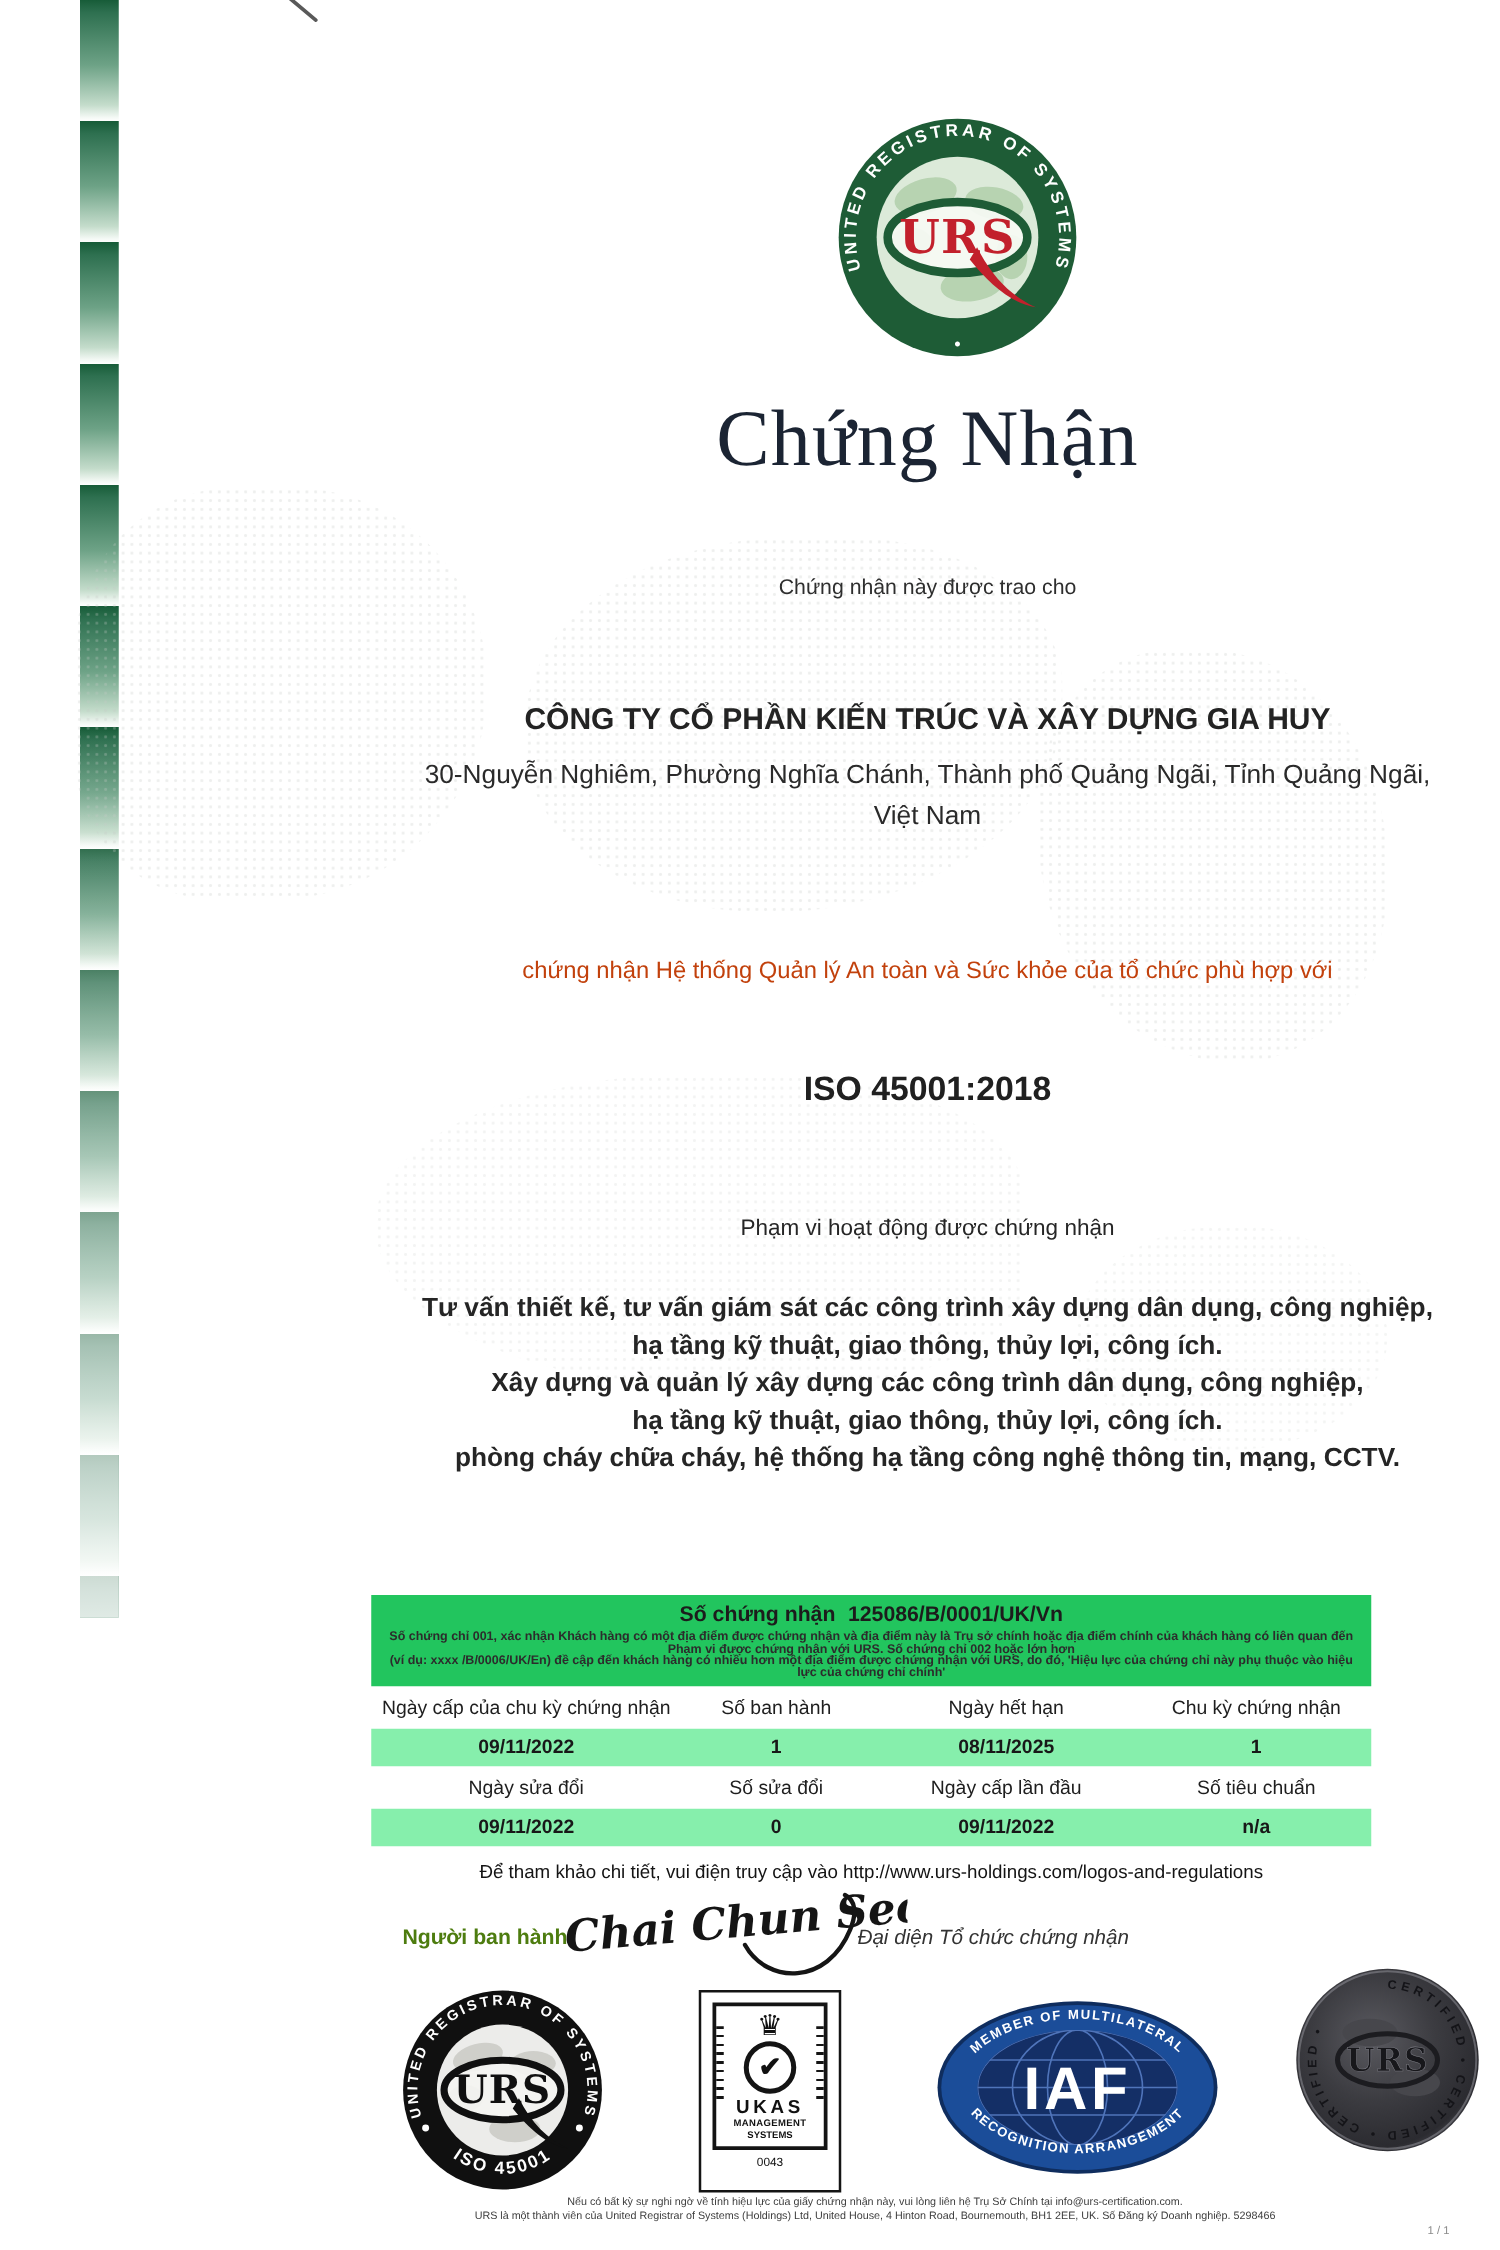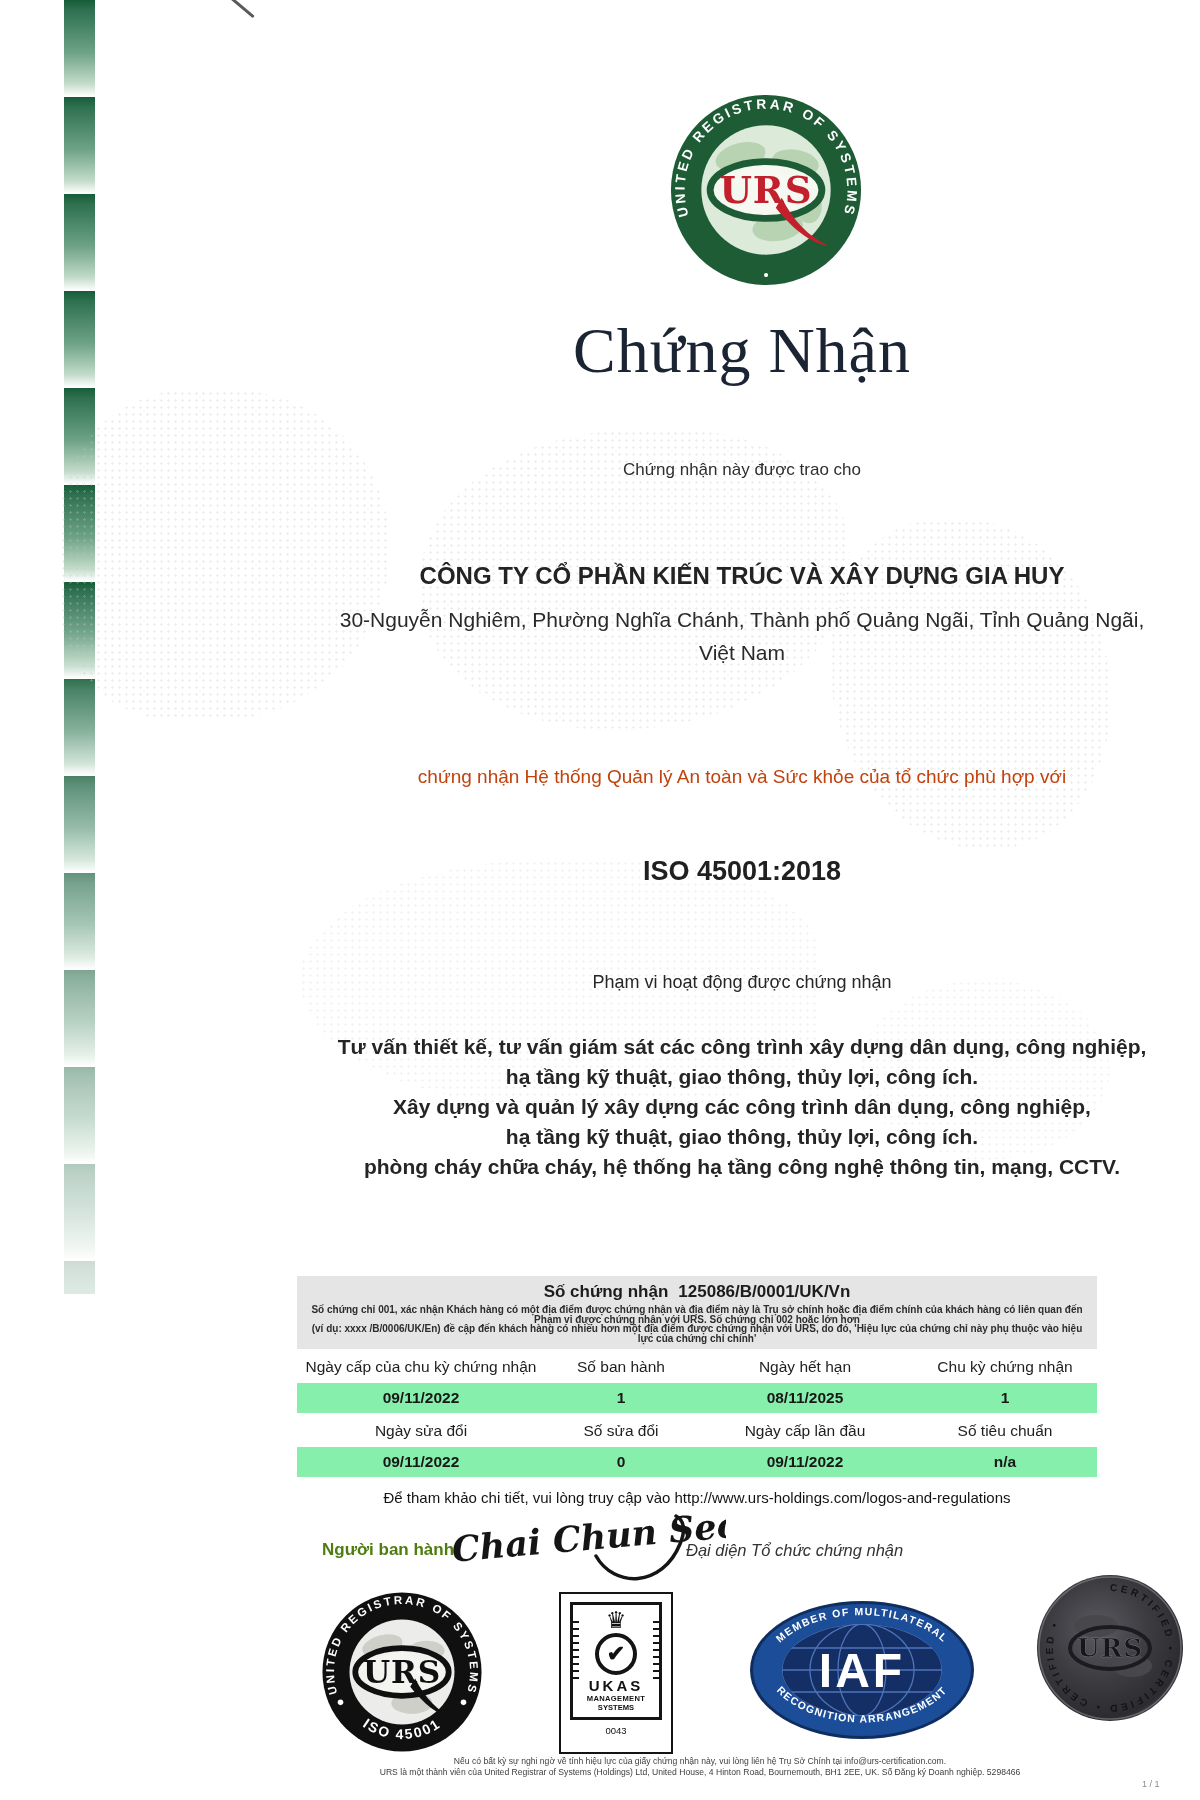--- a/index.html
+++ b/index.html
@@ -34,21 +34,21 @@
   .company{top:538px;font-size:24px;font-weight:700;color:#232323;margin-top:24px;}
   .addr1{top:608px;font-size:21px;color:#2a2a2a;}
   .addr2{top:641px;font-size:21px;color:#2a2a2a;}
   .statement{top:766px;font-size:19px;color:#c2410c;}
   .standard{top:856px;font-size:27px;font-weight:700;color:#202020;}
   .scope-head{top:972px;font-size:18px;color:#262626;}
   .scope{top:1032px;font-size:21px;font-weight:700;line-height:30px;color:#252525;}
 
   
   .cert-block{left:297px;top:1276px;width:800px;}
-  .band{background:#e5e5e5;padding:6px 8px 6px;}
+  .band{background:#22c55e;padding:6px 8px 6px;}
   .band-head{text-align:center;font-size:17px;color:#1c1c1c;}
   .band-label{font-weight:600;}
   .band-number{font-weight:700;margin-left:10px;}
   .band-note{text-align:center;font-size:10px;line-height:9.6px;color:#2c2c2c;font-weight:600;}
   .band-note.first{margin-top:3px;}
   .trow{display:flex;text-align:center;}
   .trow .c1{width:31%;}.trow .c2{width:19%;}.trow .c3{width:27%;}.trow .c4{width:23%;}
   .thead{margin-top:9px;font-size:15.5px;color:#1e1e1e;}
   .tval{margin-top:7px;background:#86efac;font-weight:700;font-size:15.5px;color:#181818;padding:6px 0;}
   .ref-line{margin-top:12px;text-align:center;font-size:15px;color:#141414;}
@@ -157,21 +157,21 @@
       <div class="c3">Ngày cấp lần đầu</div>
       <div class="c4">Số tiêu chuẩn</div>
     </div>
     <div class="trow tval">
       <div class="c1">09/11/2022</div>
       <div class="c2">0</div>
       <div class="c3">09/11/2022</div>
       <div class="c4">n/a</div>
     </div>
 
-    <div class="ref-line">Để tham khảo chi tiết, vui lòng truy cập vào http://www.urs-holdings.com/logos-and-regulations</div>
+    <div class="ref-line">Để tham khảo chi tiết, vui điện truy cập vào http://www.urs-holdings.com/logos-and-regulations</div>
   </div>
 
   <div class="abs issuer">Người ban hành:</div>
   <div class="abs sig-svg">
     <svg width="280" height="104" viewBox="0 0 280 104">
       <g transform="rotate(-5 140 52)">
         <text x="6" y="58" font-family="DejaVu Serif, serif" font-style="italic" font-weight="bold" font-size="35" fill="#151515">Chai Chun Seong</text>
       </g>
       <path d="M150 64 C168 96 216 96 234 52 C240 38 238 28 230 24" stroke="#151515" stroke-width="3.5" fill="none" stroke-linecap="round"></path>
     </svg>

